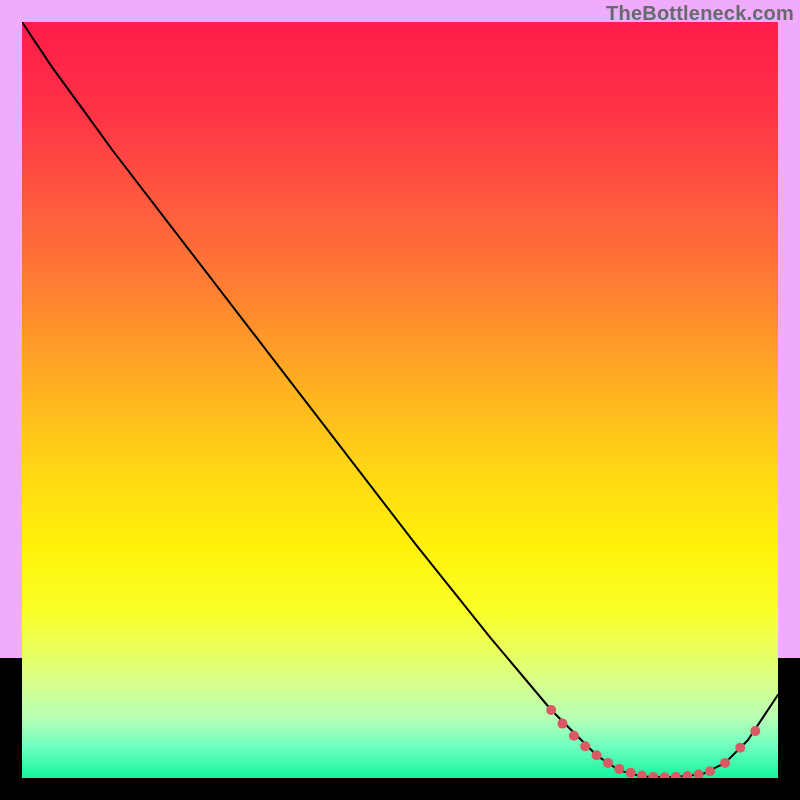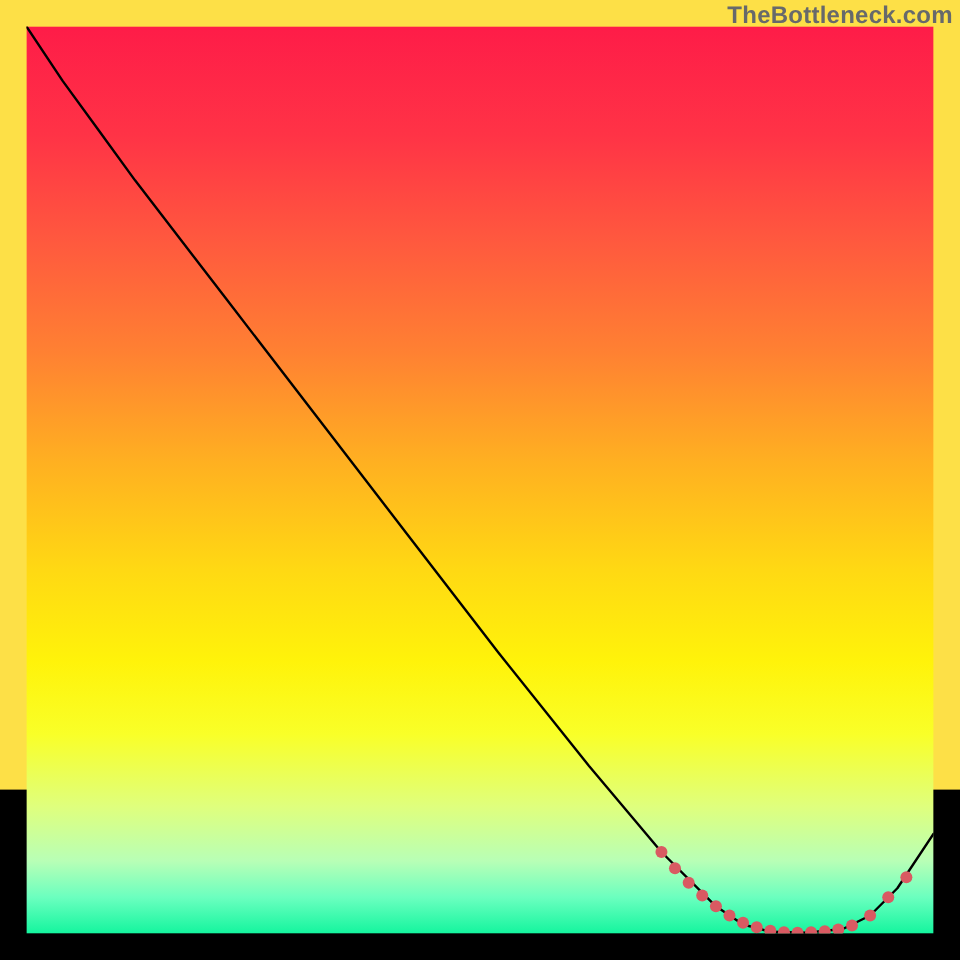--- a/index.html
+++ b/index.html
@@ -7,21 +7,21 @@
     padding: 0;
     width: 800px;
     height: 800px;
     background: #000;
     overflow: hidden;
   }
   .stage {
     position: relative;
     width: 800px;
     height: 658px;
-    background: #fde047;
+    background: #f0abfc;
   }
   .plot {
     position: absolute;
     left: 22px;
     top: 22px;
     width: 756px;
     height: 756px;
   }
   .attribution {
     position: absolute;

